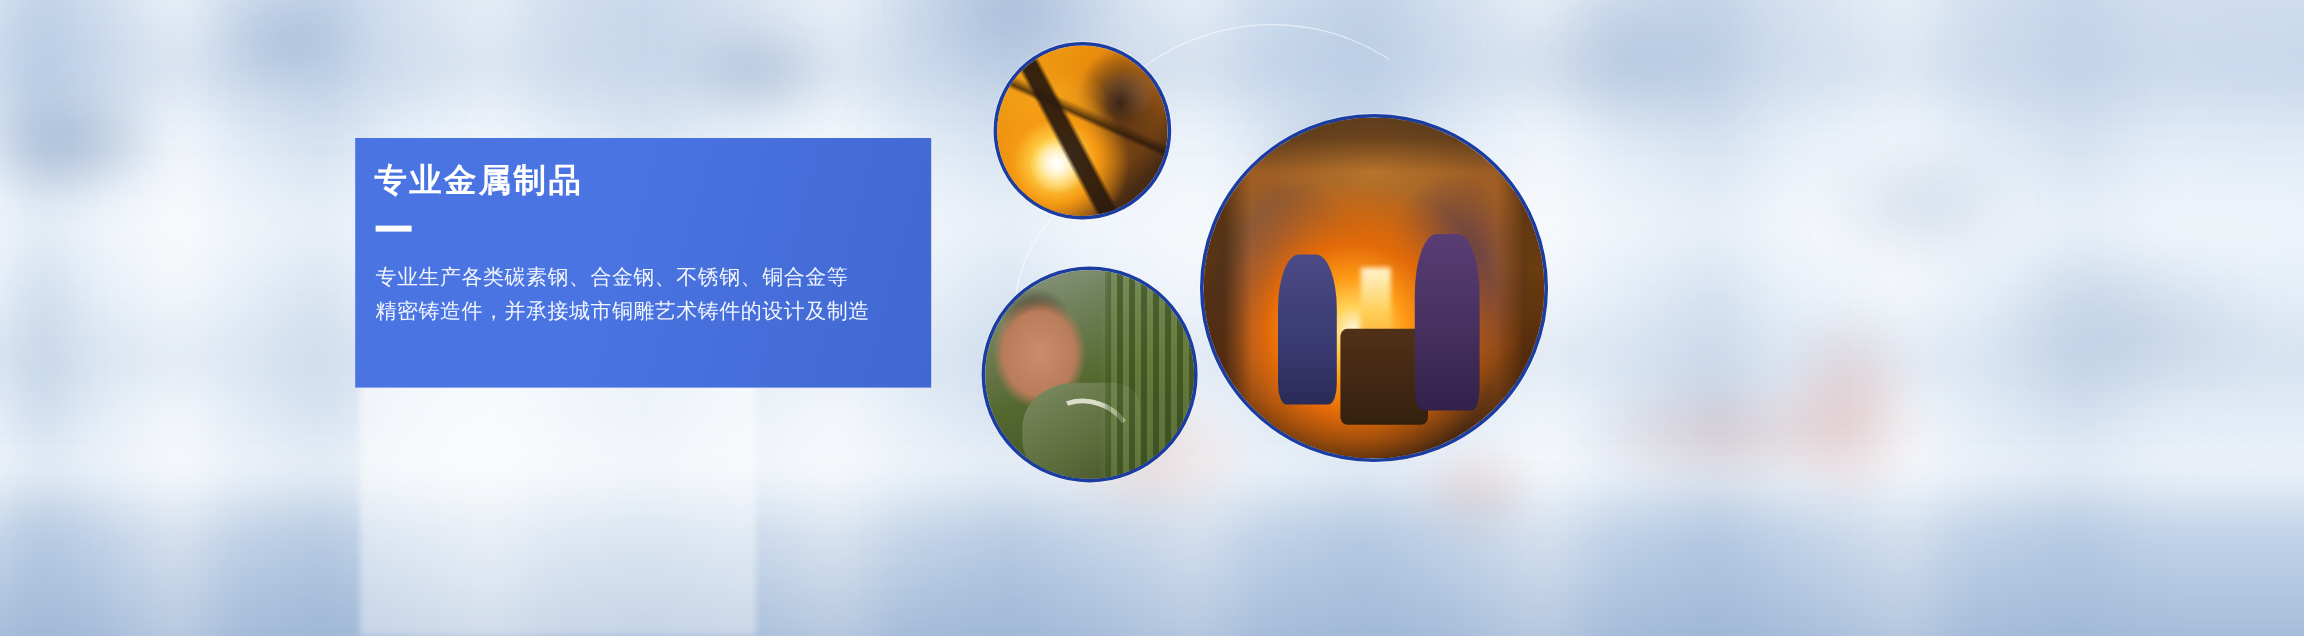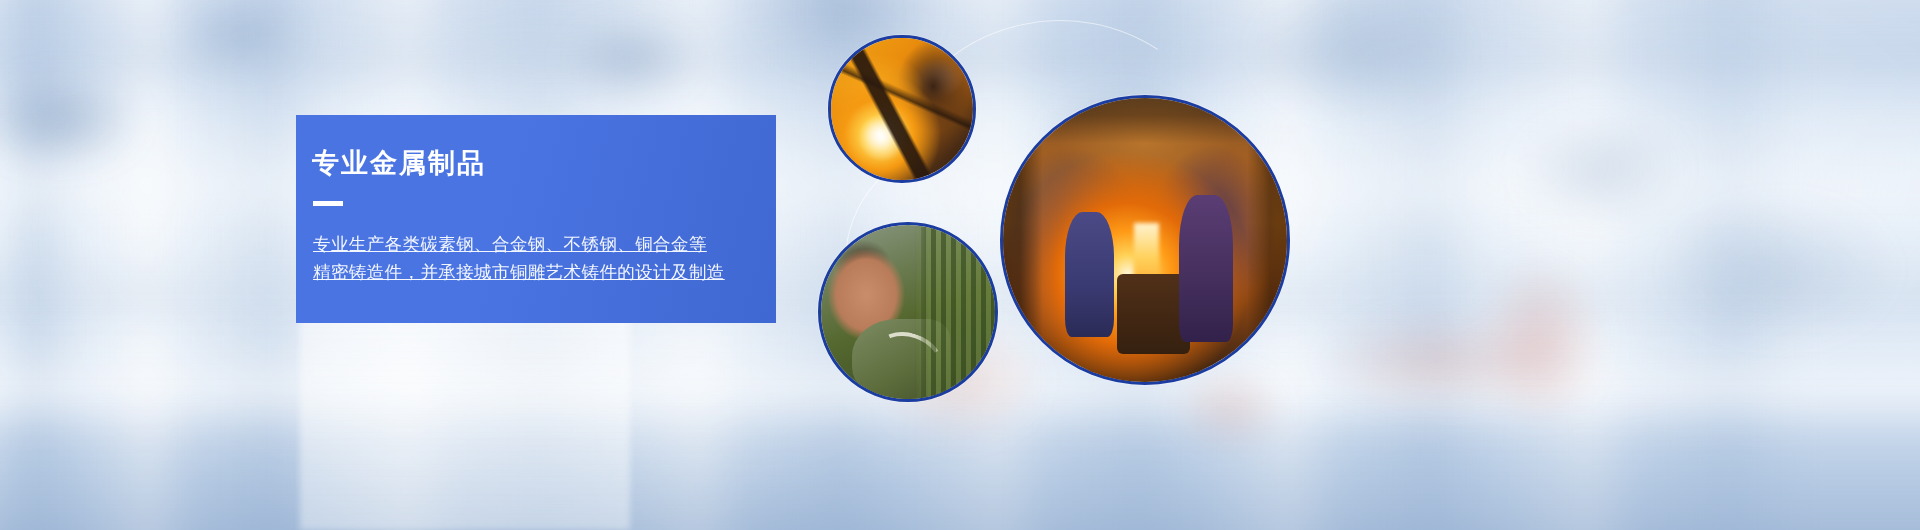--- a/index.html
+++ b/index.html
@@ -82,32 +82,32 @@
   .white-panel {
     position:absolute; left:300px; top:150px; width:330px; height:380px;
     background:linear-gradient(180deg, rgba(255,255,255,0.62), rgba(255,255,255,0.38));
     filter:blur(3px);
   }
 
   
   .blue-box {
     position:absolute; left:296px; top:115px; width:480px; height:208px;
     background:linear-gradient(105deg,#4a74e2 0%,#4a74e2 42%,#4068d2 100%);
-    padding:34px 0 0 8px;
+    padding:21px 0 0 8px;
   }
   .blue-title {
     color:#ffffff; font-size:27px; font-weight:bold; letter-spacing:2px;
     padding-left:8px; line-height:1.1;
   }
   .blue-rule {
     width:30px; height:5px; background:#ffffff; margin:22px 0 0 9px;
   }
   .blue-desc {
     color:#f2f6ff; font-size:17.5px; line-height:1.62; margin-top:24px;
-    padding-left:9px; letter-spacing:0.4px; white-space:pre-line;text-decoration:underline;
+    padding-left:9px; letter-spacing:0.4px; white-space:pre-line;
   }
 
   
   .arcs { position:absolute; inset:0; pointer-events:none; }
 
   
   .circ {
     position:absolute; border-radius:50%;
     border:3px solid #1b3ca0;
     overflow:hidden;

